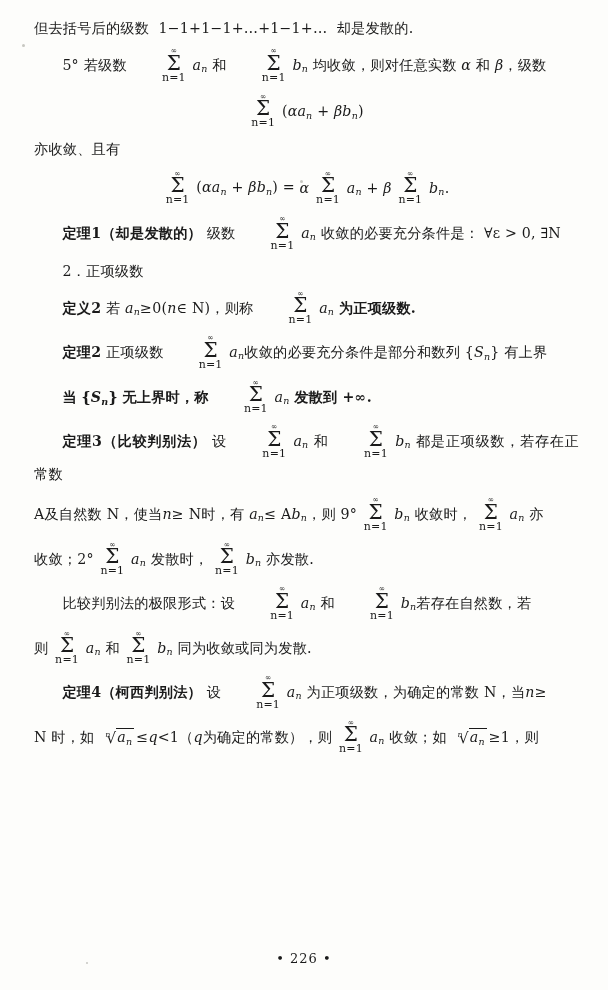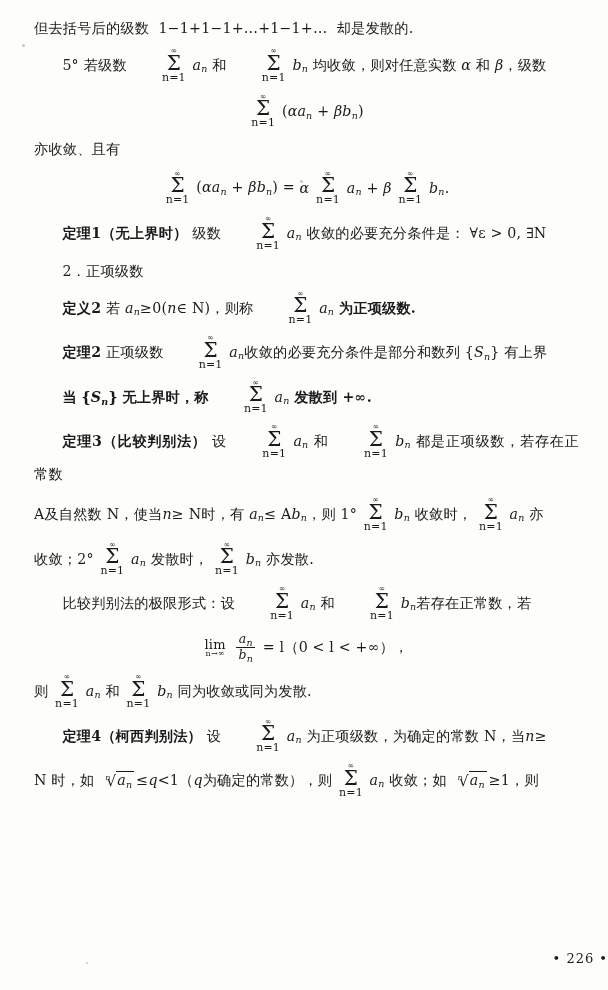--- a/index.html
+++ b/index.html
@@ -116,21 +116,21 @@
     padding: 0 2px 0 1px;
     position: relative;
     top: -1px;
   }
   .tall { line-height: 2.0; }
   .pagenum {
     position: absolute;
     left: 0;
     right: 0;
     bottom: 24px;
-    text-align: right;
+    text-align: center;
     font-size: 13px;
     letter-spacing: 1px;
   }
   .speck {
     position: absolute;
     background: #9a9a92;
     border-radius: 50%;
     opacity: 0.55;
   }
 </style>
@@ -205,21 +205,21 @@
       <span class="var">β</span>
       <span class="sum">
         <span class="up">∞</span>
         <span class="sig">Σ</span>
         <span class="dn">n=1</span>
       </span>
       <span class="var">b</span><span class="sub">n</span>.
     </div>
 
     <p class="para indent tall">
-      <span class="bold">定理1（无上界时）</span>
+      <span class="bold">定理1（却是发散的）</span>
       <span>级数</span>
       <span class="sum">
         <span class="up">∞</span>
         <span class="sig">Σ</span>
         <span class="dn">n=1</span>
       </span>
       <span class="var">a</span><span class="sub">n</span>
       <span>收敛的必要充分条件是：</span>
       <span>∀ε &gt; 0, ∃N</span>
     </p>
@@ -282,21 +282,21 @@
         <span class="up">∞</span>
         <span class="sig">Σ</span>
         <span class="dn">n=1</span>
       </span>
       <span class="var">b</span><span class="sub">n</span>
       <span>都是正项级数，若存在正常数</span>
     </p>
 
     <p class="para tall">
       <span>A及自然数 N，使当</span><span class="var">n</span><span>≥ N时，有</span>
-      <span class="var">a</span><span class="sub">n</span><span>≤ A</span><span class="var">b</span><span class="sub">n</span><span>，则 1°</span>
+      <span class="var">a</span><span class="sub">n</span><span>≤ A</span><span class="var">b</span><span class="sub">n</span><span>，则 9°</span>
       <span class="sum">
         <span class="up">∞</span>
         <span class="sig">Σ</span>
         <span class="dn">n=1</span>
       </span>
       <span class="var">b</span><span class="sub">n</span>
       <span>收敛时，</span>
       <span class="sum">
         <span class="up">∞</span>
         <span class="sig">Σ</span>
@@ -331,34 +331,23 @@
         <span class="sig">Σ</span>
         <span class="dn">n=1</span>
       </span>
       <span class="var">a</span><span class="sub">n</span>
       <span>和</span>
       <span class="sum">
         <span class="up">∞</span>
         <span class="sig">Σ</span>
         <span class="dn">n=1</span>
       </span>
-      <span class="var">b</span><span class="sub">n</span><span>若存在正常数，若</span>
-    </p>
-
-    <div class="center">
-      <span class="lim">
-        <span class="top">lim</span>
-        <span class="bot">n→∞</span>
-      </span>
-      <span class="frac">
-        <span class="num"><span class="var">a</span><span class="sub">n</span></span>
-        <span class="den"><span class="var">b</span><span class="sub">n</span></span>
-      </span>
-      <span>= l（0 &lt; l &lt; +∞），</span>
-    </div>
+      <span class="var">b</span><span class="sub">n</span><span>若存在自然数，若</span>
+    </p>
+
 
     <p class="para tall">
       <span>则</span>
       <span class="sum">
         <span class="up">∞</span>
         <span class="sig">Σ</span>
         <span class="dn">n=1</span>
       </span>
       <span class="var">a</span><span class="sub">n</span>
       <span>和</span>

